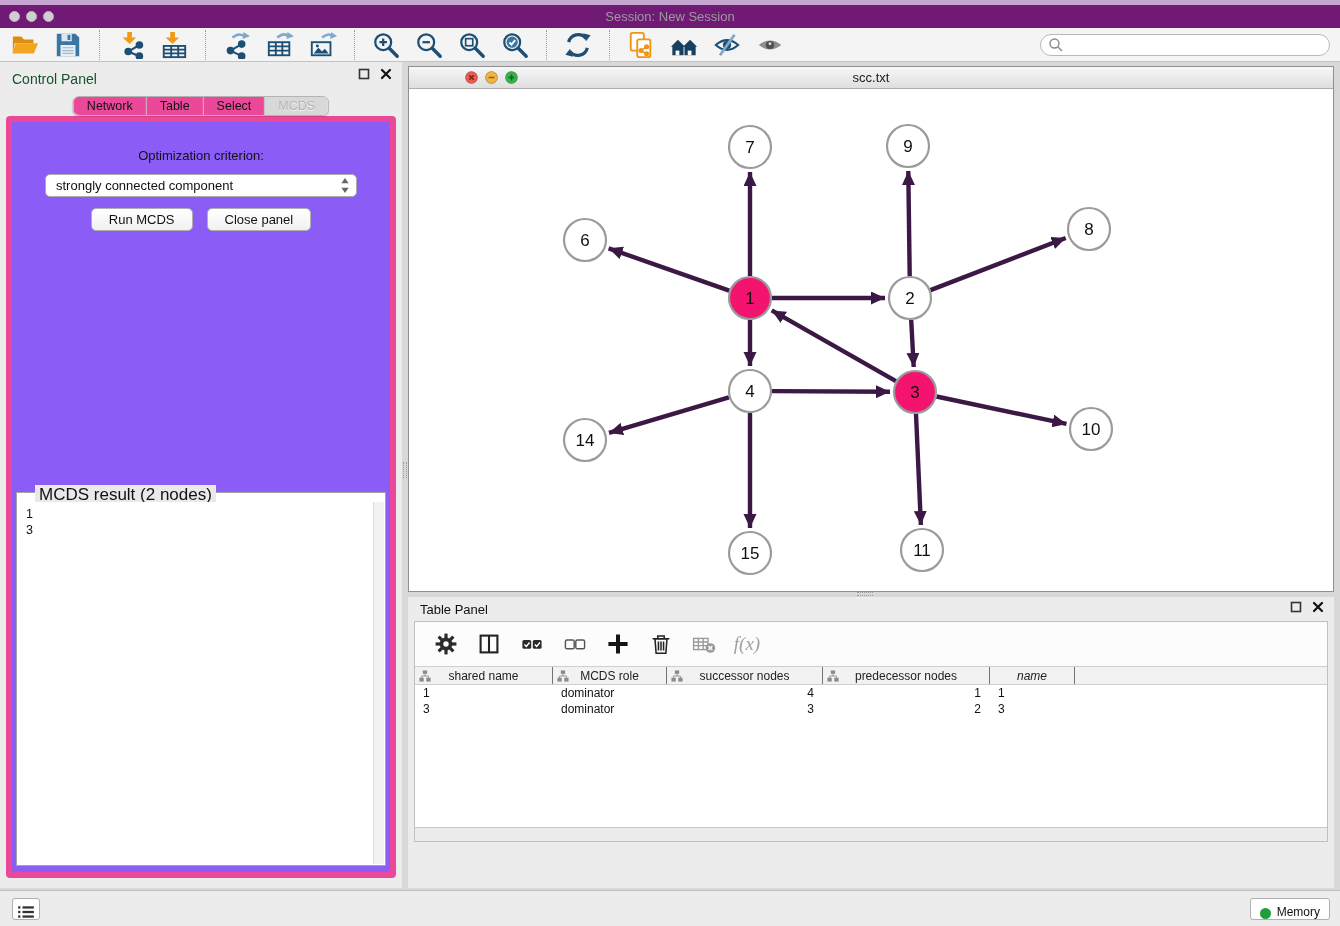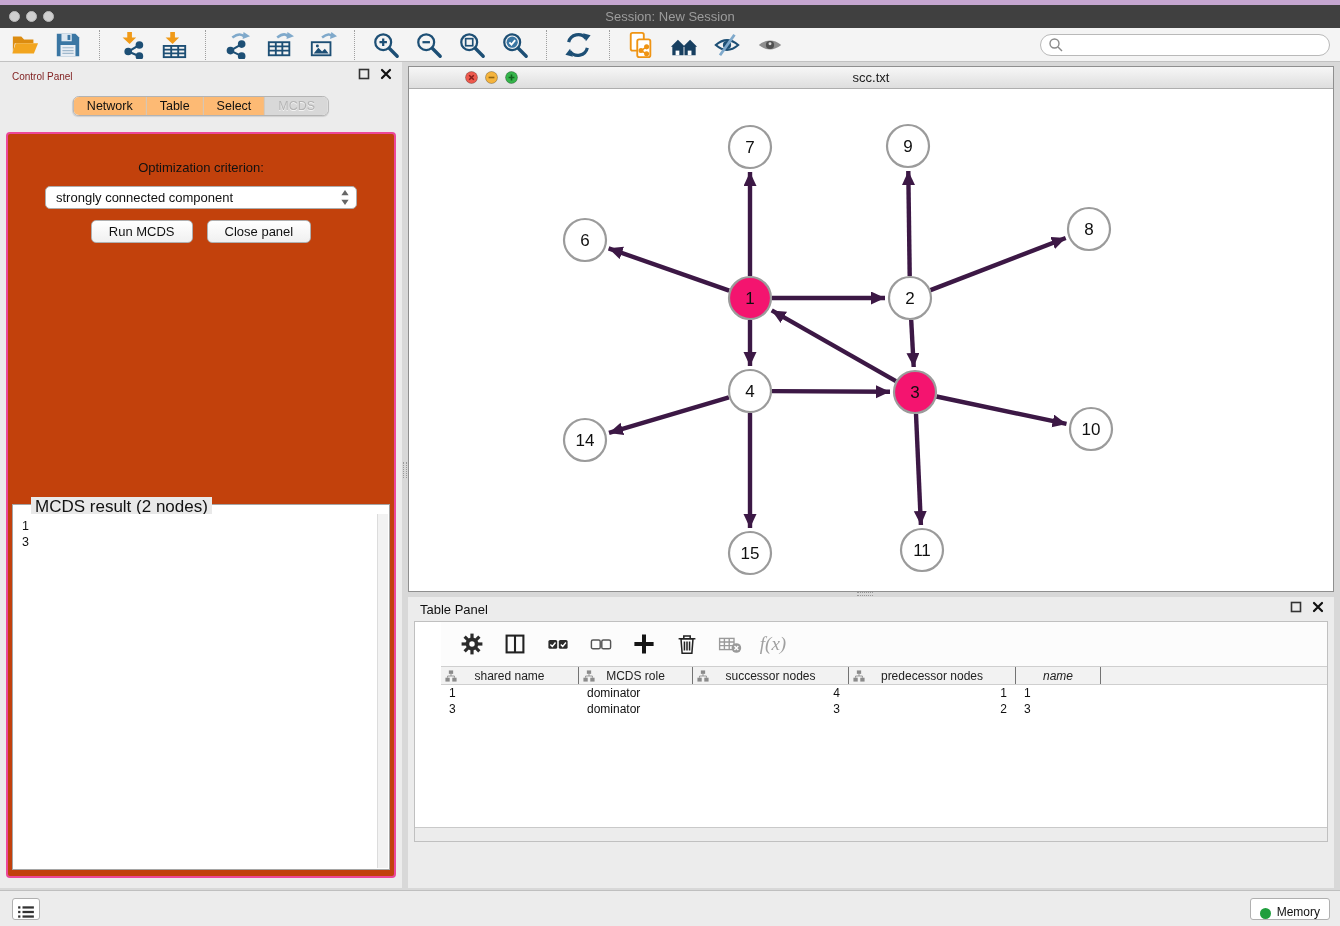--- a/index.html
+++ b/index.html
@@ -7,21 +7,21 @@
   body {
     position: relative; overflow: hidden;
     background:#d8d8d8;
     font-family:"Liberation Sans", sans-serif;
     -webkit-font-smoothing: antialiased;
   }
   .abs { position:absolute; }
 
   
   .top-strip { left:0; top:0; width:1340px; height:5px; background:#c5a6d0; }
-  .titlebar { left:0; top:5px; width:1340px; height:23px; background:#404040;
+  .titlebar { left:0; top:5px; width:1340px; height:23px; background:#701a75;
     display:flex; align-items:center; }
   .traffic-dim { display:flex; gap:6px; margin-left:9px; }
   .traffic-dim span { width:11px; height:11px; border-radius:50%; background:#cfcfcf; border:1px solid #b8b8b8; }
   .win-title { position:absolute; left:0; right:0; text-align:center; font-size:13px; color:#9c9c9c; }
 
   
   .toolbar { left:0; top:28px; width:1340px; height:34px; background:#f4f4f4;
     border-bottom:1px solid #c2c2c2; display:flex; align-items:center; padding-left:10px; gap:13px; }
   .toolbar .icon { width:30px; height:30px; display:inline-flex; align-items:center; justify-content:center; }
   .toolbar .icon svg { width:28px; height:28px; }
@@ -29,31 +29,31 @@
   .search-wrap { position:absolute; right:10px; top:6px; width:290px; height:22px; }
   .search-wrap input { width:100%; height:100%; border:1px solid #b9b9b9; border-radius:12px;
     padding:0 8px 0 26px; font-size:12px; background:#fff; outline:none; }
   .search-wrap .sicon { position:absolute; left:8px; top:3px; width:16px; height:16px; }
 
   
   .panel-hicons { position:absolute; right:10px; top:6px; display:flex; gap:10px; align-items:center; }
   .panel-hicons .hic { width:12px; height:12px; display:inline-flex; }
   .seg-tabs { display:flex; border:1px solid #b3b3b3; border-radius:6px; overflow:hidden; background:#fff;
     box-shadow:0 1px 1px rgba(0,0,0,.12); }
-  .seg-tabs .tab { padding:2px 13px; font-size:12.5px; color:#111; background:#fdba74;
+  .seg-tabs .tab { padding:2px 13px; font-size:12.5px; color:#111; background:#ec4899;
     border-right:1px solid #c9c9c9; white-space:nowrap; cursor:default; }
   .seg-tabs .tab:last-child { border-right:none; }
   .seg-tabs .tab.active { background:#d8d8d8; color:#b4b4b4; text-shadow:0 1px 0 #f3f3f3; }
 
   
   .control-panel { left:0; top:62px; width:402px; height:826px; background:#ececec; }
-  .cp-title { position:absolute; left:12px; top:9px; font-size:10px; color:#7f1d1d; }
+  .cp-title { position:absolute; left:12px; top:9px; font-size:14px; color:#14532d; }
   .cp-tabs { position:absolute; top:34px; left:50%; transform:translateX(-50%); z-index:2; }
   .cp-body { position:absolute; left:6px; right:6px; top:54px; bottom:10px;
-    background:#c2410c; border:2px solid #ec4899; border-radius:4px;margin-top:16px; }
+    background:#8b5cf6; border:6px solid #ec4899; border-radius:4px; }
   .opt-label { margin-top:26px; text-align:center; font-size:13px; color:#111; }
   .dropdown { margin:11px auto 0; width:312px; height:23px; background:#fff; border:1px solid #adadad;
     border-radius:5px; display:flex; align-items:center; padding:0 6px 0 10px; font-size:13px; color:#111;justify-content:space-between; }
   .dropdown .dd-val { flex:1; }
   .dropdown .stepper { width:10px; height:17px; }
   .btn-row { margin-top:11px; display:flex; justify-content:center; gap:14px; }
   .btn { height:23px; padding:0 17px; font-size:13px; color:#111; background:linear-gradient(#ffffff,#f0f0f0);
     border:1px solid #b0b0b0; border-radius:5px; display:inline-flex; align-items:center; }
   .result-box { position:absolute; left:4px; right:4px; top:370px; bottom:6px;
     border:1px solid #a5a5a5; background:#fff; }
@@ -75,21 +75,21 @@
   .net-canvas { position:absolute; left:0; top:22px; width:924px; height:502px; }
 
   
   .h-split-handle { left:857px; top:592px; width:16px; height:4px; border-top:1px dotted #9a9a9a; border-bottom:1px dotted #9a9a9a; }
   .v-split-handle { left:403px; top:462px; width:4px; height:16px; border-left:1px dotted #9a9a9a; border-right:1px dotted #9a9a9a; }
 
   
   .table-panel { left:408px; top:597px; width:926px; height:291px; background:#ececec; }
   .tp-title { position:absolute; left:12px; top:5px; font-size:13px; color:#111; }
   .tp-container { position:absolute; left:6px; right:6px; top:24px; bottom:46px;
-    background:#fff; border:1px solid #c0c0c0;padding-left:26px; }
+    background:#fff; border:1px solid #c0c0c0; }
   .tbl-toolbar { height:44px; display:flex; align-items:center; padding-left:18px; gap:17px; background:#fcfcfc; }
   .tbl-toolbar .icon { width:26px; height:26px; display:inline-flex; align-items:center; justify-content:center; }
   .tbl-toolbar .icon svg { width:24px; height:24px; }
   .fx { font-family:"Liberation Serif", serif; font-style:italic; font-size:19px; color:#a0a0a0; }
   .grid-head { display:flex; height:19px; background:#f2f2f2; border-top:1px solid #cfcfcf; border-bottom:1px solid #cfcfcf; }
   .gh-cell { position:relative; height:100%; border-right:1px solid #737373; display:flex;
     align-items:center; justify-content:center; font-size:12px; color:#222; }
   .gh-cell .tree { position:absolute; left:4px; top:3px; width:12px; height:12px; }
   .grid-row { display:flex; height:16px; background:#fff; }
   .gr-cell { height:100%; font-size:12px; color:#111; display:flex; align-items:center; }

